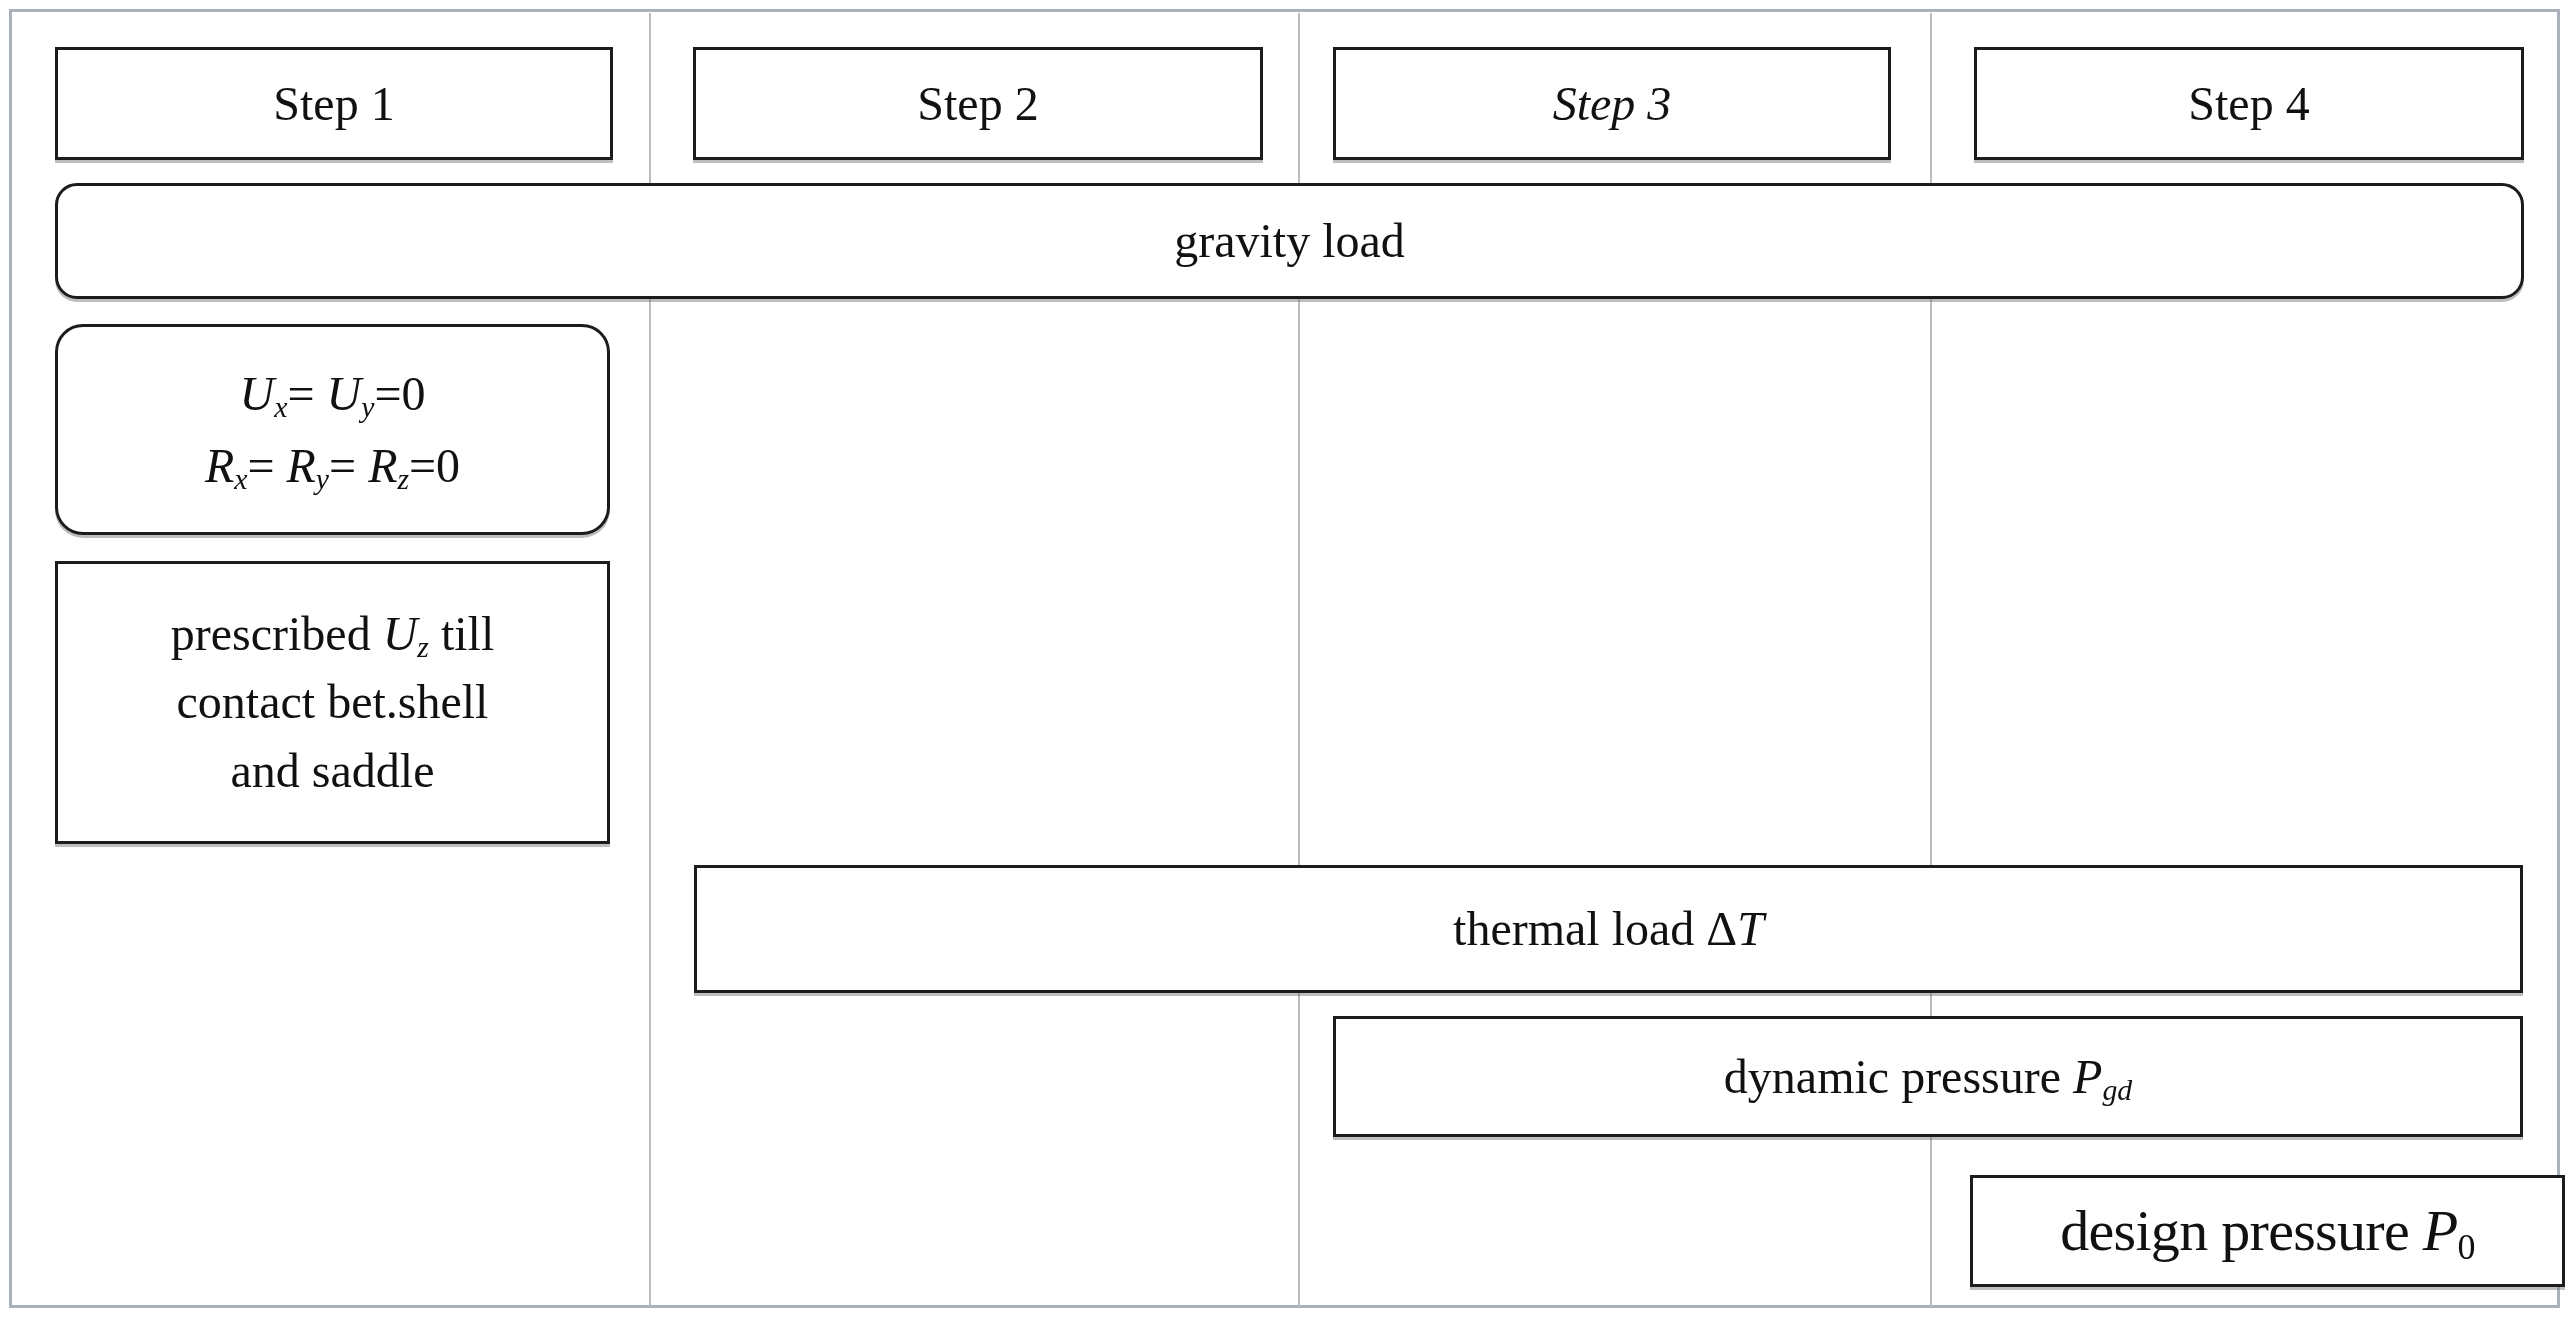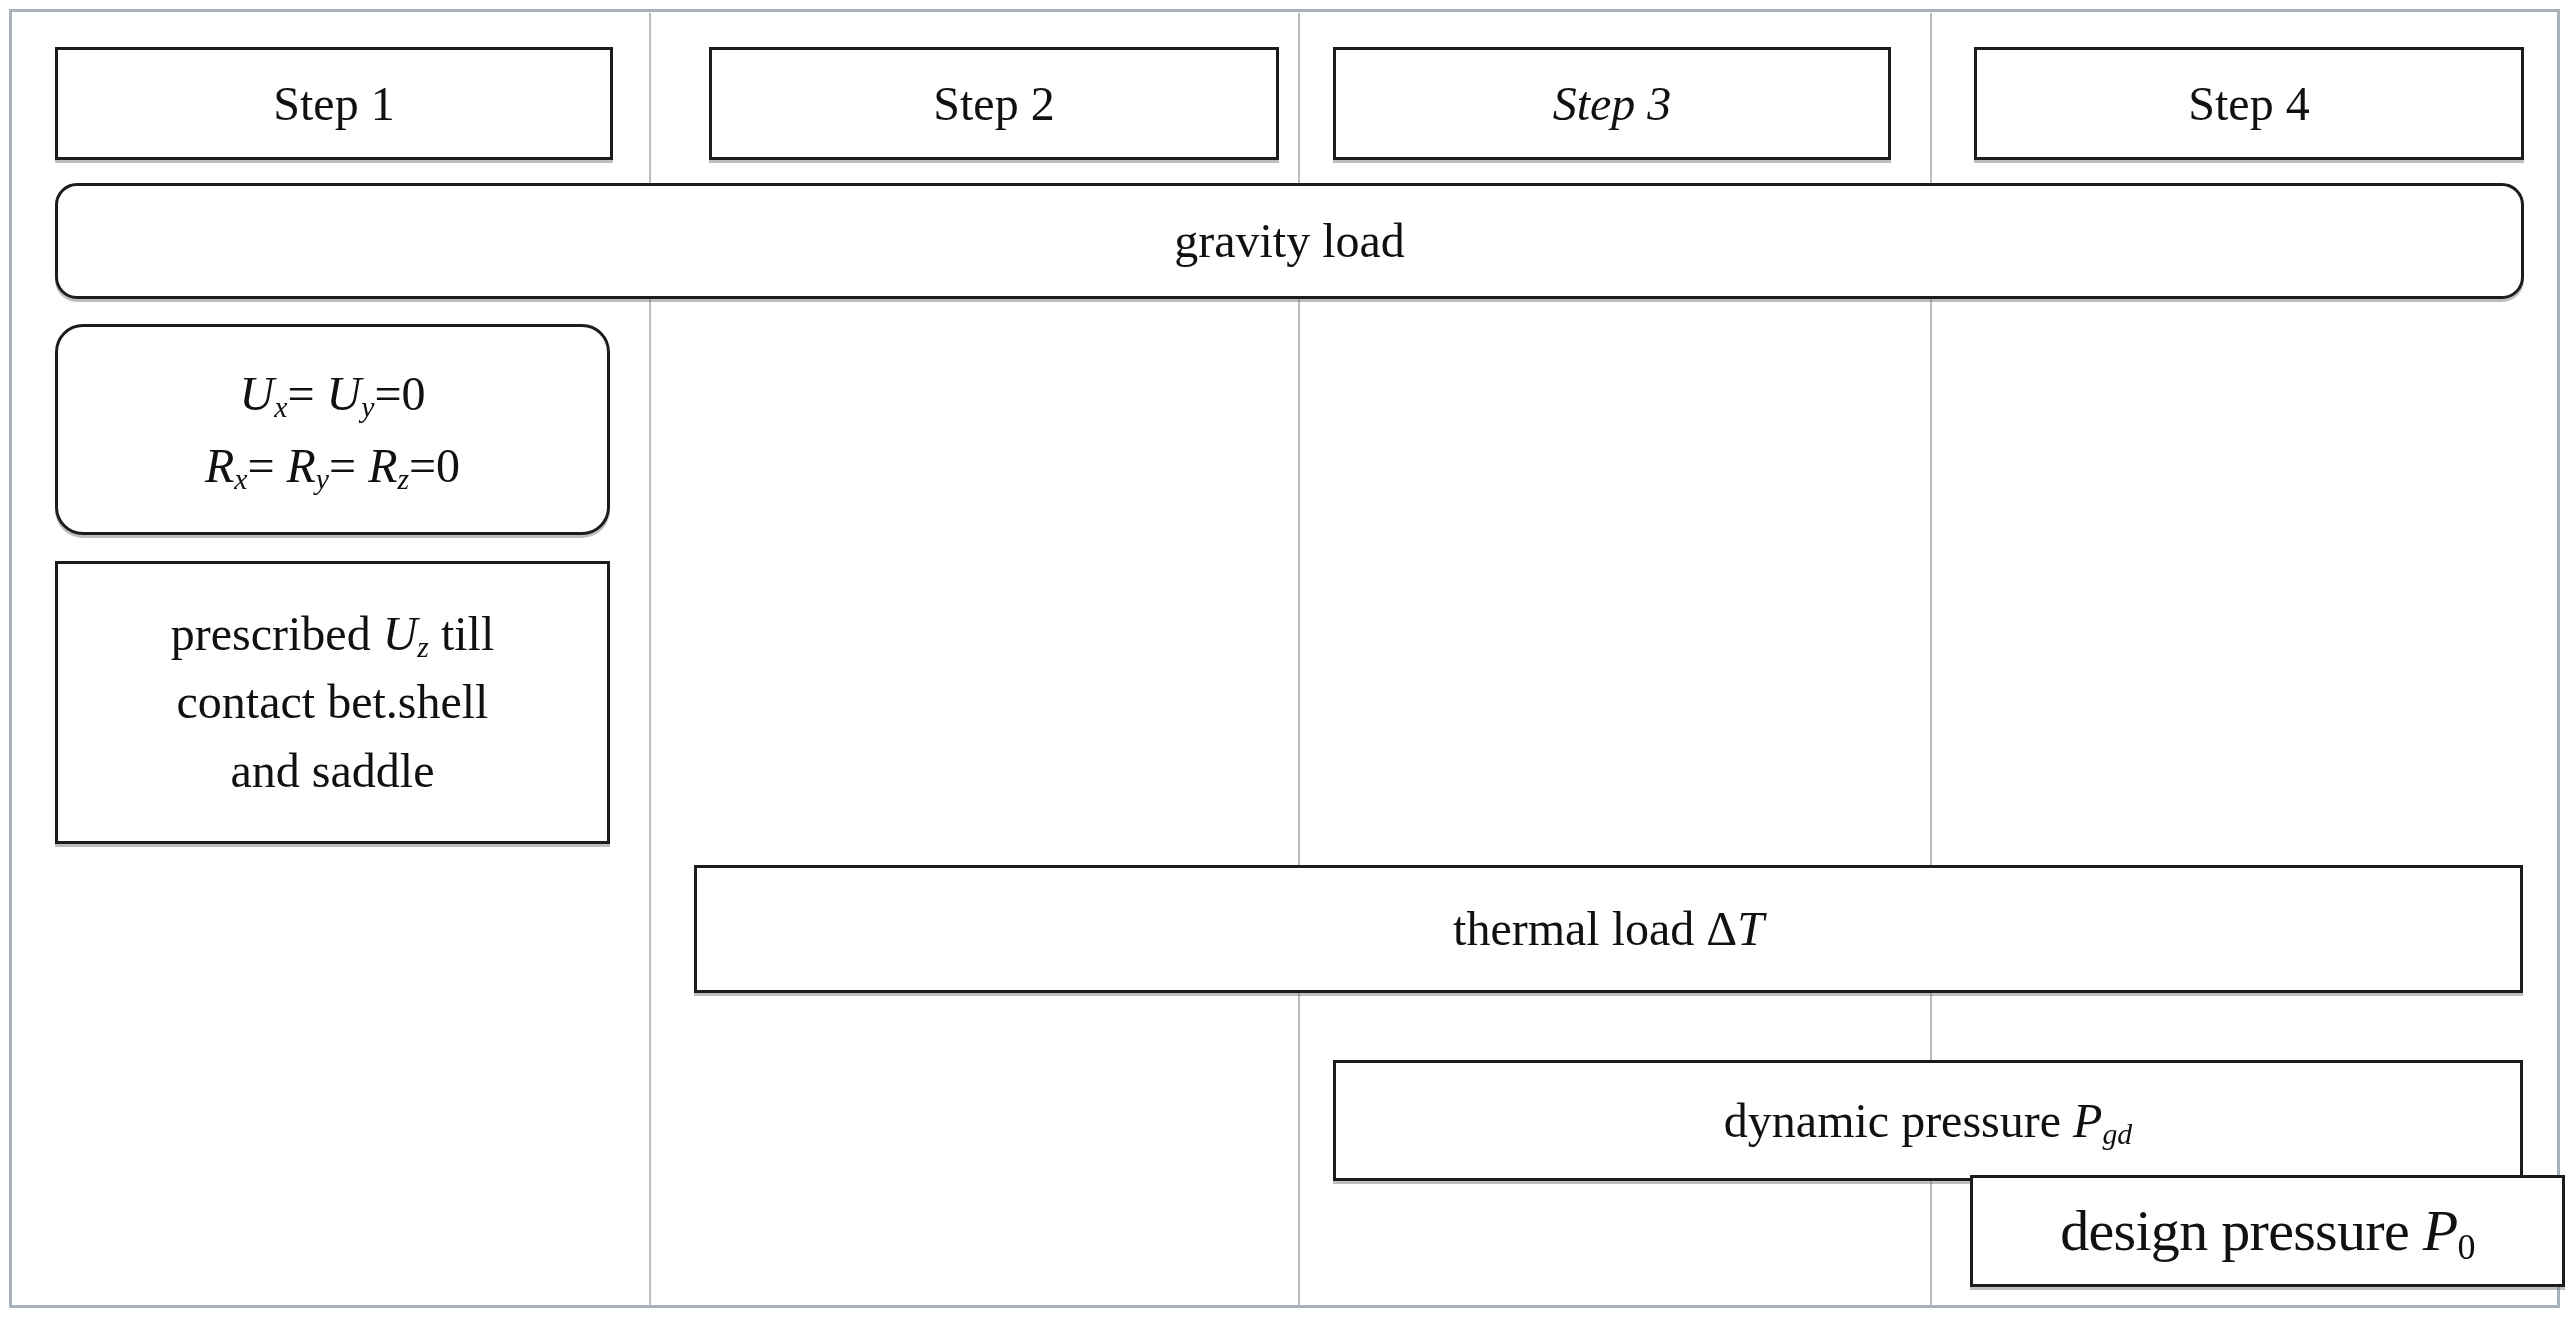--- a/index.html
+++ b/index.html
@@ -47,30 +47,30 @@
     align-items: center;
     justify-content: center;
     text-align: center;
     font-size: 48px;
     line-height: 1.25;
     box-shadow: 0 3px 0 rgba(110,110,110,0.45);
   }
 
   
   .step-1 { left: 55px;   top: 47px; width: 558px; height: 113px; }
-  .step-2 { left: 693px;  top: 47px; width: 570px; height: 113px; margin-left: 16px; }
+  .step-2 { left: 693px;  top: 47px; width: 570px; height: 113px; }
   .step-3 { left: 1333px; top: 47px; width: 558px; height: 113px; font-style: italic; }
   .step-4 { left: 1974px; top: 47px; width: 550px; height: 113px; justify-content: center; }
 
   
   .gravity    { left: 55px;   top: 183px;  width: 2469px; height: 116px; border-radius: 22px; }
   .bc         { left: 55px;   top: 324px;  width: 555px;  height: 211px; line-height: 1.5; border-radius: 28px; }
   .prescribed { left: 55px;   top: 561px;  width: 555px;  height: 283px; line-height: 1.42; }
   .thermal    { left: 694px;  top: 865px; width: 1829px; height: 128px; }
-  .dynamic    { left: 1333px; top: 1016px; width: 1190px; height: 121px; margin-top: 44px; }
+  .dynamic    { left: 1333px; top: 1016px; width: 1190px; height: 121px; }
   .design     { left: 1970px; top: 1175px; width: 595px;  height: 112px; font-size: 58px; letter-spacing: -0.7px; }
 
   .box i { font-style: italic; }
   .box sub {
     font-size: 0.62em;
     line-height: 0;
     vertical-align: -0.25em;
   }
   .box sub.si { font-style: italic; }
 </style>

